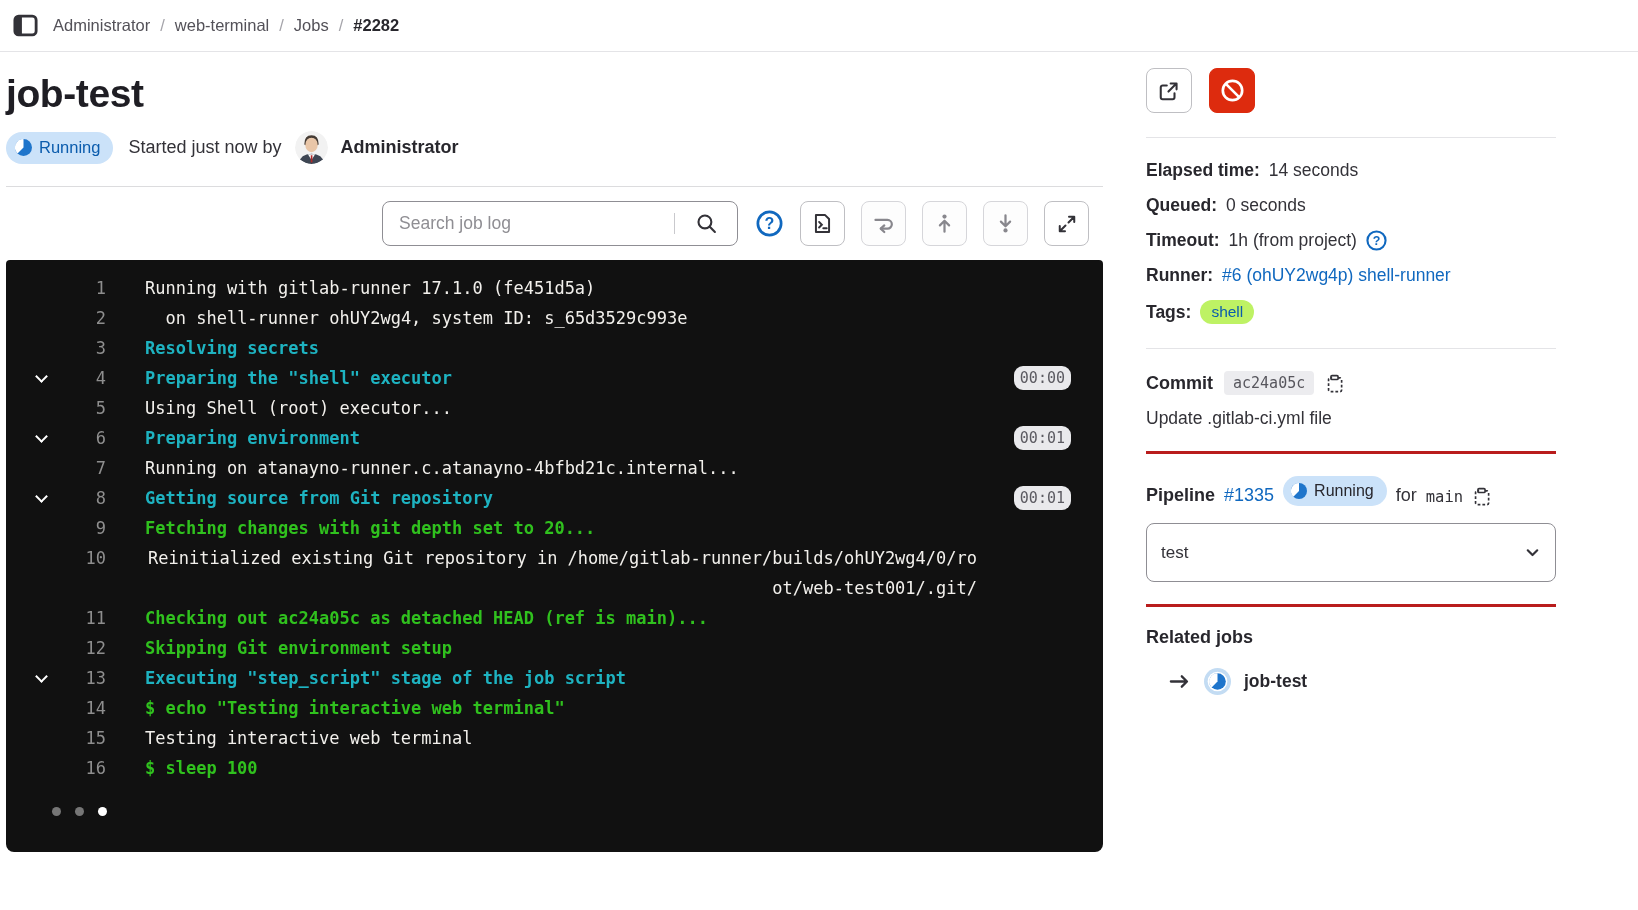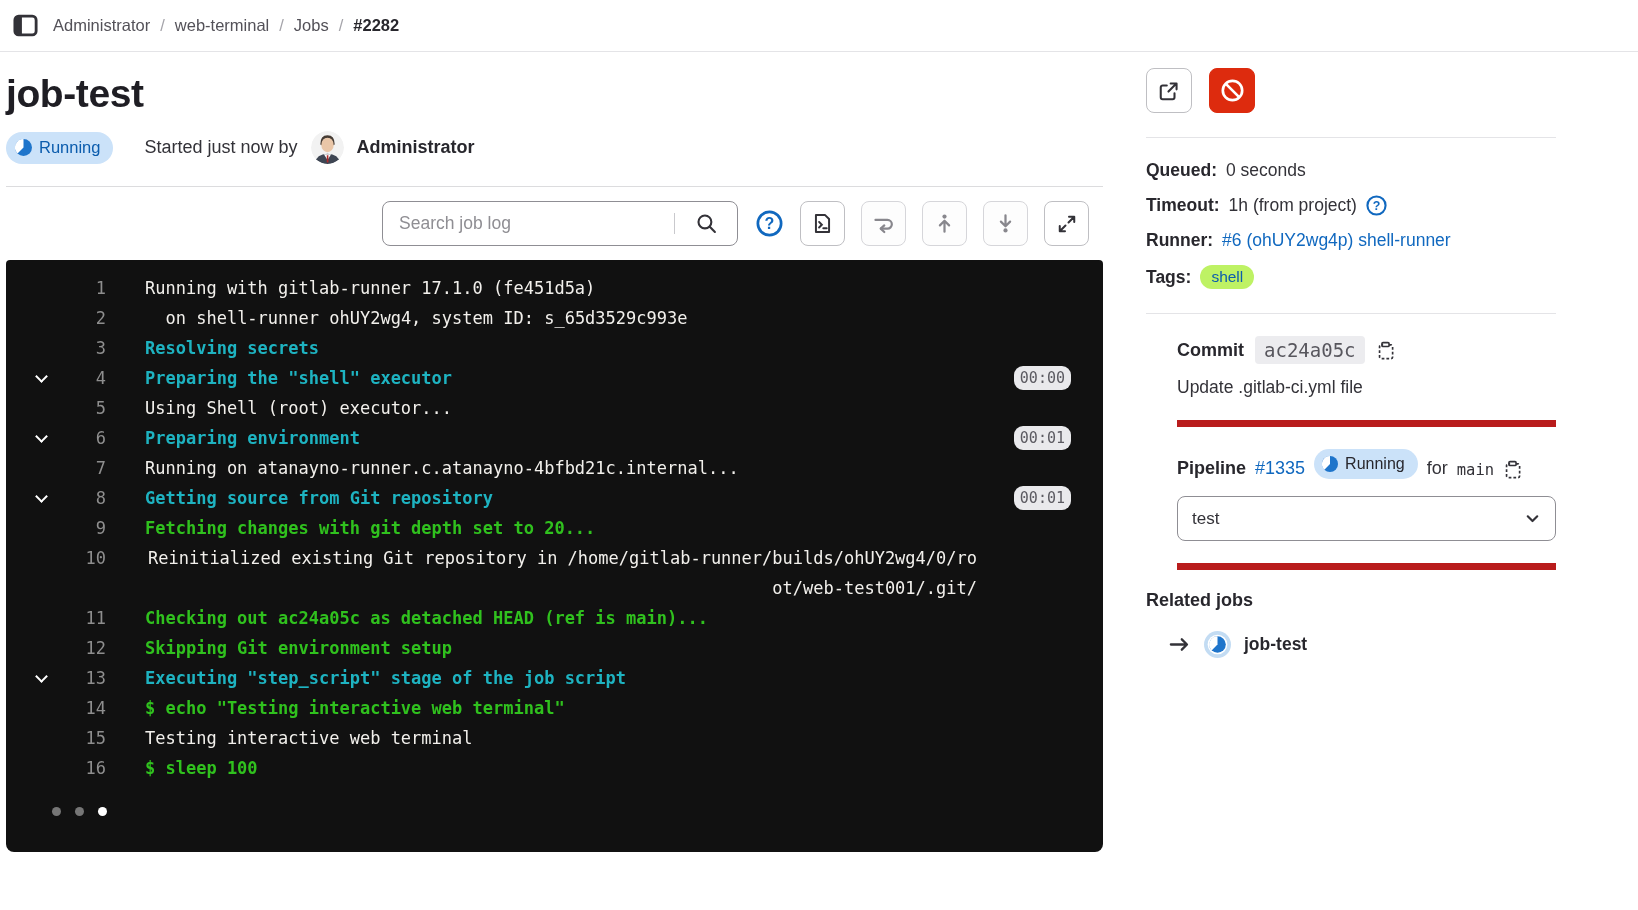--- a/index.html
+++ b/index.html
@@ -16,21 +16,21 @@
   
   .content { display:flex; align-items:flex-start; }
   .main { width:1097px; margin-left:6px; flex:none; }
   .sidebar { width:410px; margin-left:43px; flex:none; padding-top:16px; }
 
   
   .job-title { font-size:39px; font-weight:700; color:#1f1e24; letter-spacing:-0.4px; margin-top:20px; }
   .status-row { display:flex; align-items:center; gap:13px; margin-top:15px; }
   .badge-running { display:inline-flex; align-items:center; gap:7px; height:32px; padding:0 13px 0 9px;
                    background:#cbe2f9; border-radius:16px; color:#0b5cad; font-size:16.5px; }
-  .started-text { font-size:18px; color:#333238; margin-left:18px; }
+  .started-text { font-size:18px; color:#333238; margin-left:2px; }
   .author-name { font-size:18px; font-weight:700; color:#28272d; }
   .avatar { width:33px; height:33px; border-radius:50%; overflow:hidden; display:inline-flex; }
 
   
   .log-toolbar { margin-top:22px; border-top:1px solid #dcdcde; padding:14px 14px 14px 0;
                  display:flex; align-items:center; justify-content:flex-end; gap:16px; }
   .search-group { display:flex; align-items:center; width:356px; height:45px;
                   border:1px solid #8f8e94; border-radius:8px; overflow:hidden; background:#fff; }
   .search-group input { flex:1; border:none; outline:none; padding:0 16px; font-size:17.5px;
                         font-family:"Liberation Sans",sans-serif; color:#333238; }
@@ -63,32 +63,32 @@
   .btn-square { width:46px; height:45px; border-radius:8px; display:flex; align-items:center; justify-content:center;
                 cursor:pointer; }
   .btn-outline { background:#fff; border:1px solid #bfbfc3; }
   .btn-danger { background:#dd2b0e; border:1px solid #dd2b0e; }
   .side-details { padding:22px 0 10px; border-bottom:1px solid #e4e4e7; }
   .detail-row { display:flex; align-items:center; gap:9px; margin-bottom:14px; font-size:17.5px; }
   .detail-label { font-weight:700; color:#28272d; }
   .detail-value { color:#333238; }
   .link { color:#1068bf; cursor:pointer; text-decoration:none; }
   .tag-badge { background:#bef264; color:#0b5cad; font-size:15.5px; padding:3px 11px; border-radius:13px; }
-  .side-block { padding:22px 0; border-bottom:7px solid #b91c1c;margin-left:31px; }
+  .side-block { padding:22px 0; border-bottom:3px solid #b91c1c; }
   .block-title { font-weight:700; font-size:18px; color:#28272d; }
   .commit-head { display:flex; align-items:center; gap:11px; }
   .sha-chip { background:#ececef; border-radius:4px; font-family:"DejaVu Sans Mono",monospace;
-              font-size:19px; color:#57565d; padding:3px 9px; }
+              font-size:15px; color:#57565d; padding:3px 9px; }
   .copy-icon { display:inline-flex; color:#333238; cursor:pointer; }
   .commit-msg { margin-top:13px; font-size:17.5px; color:#333238; }
   .pipeline-head { display:flex; align-items:flex-end; gap:9px; font-size:18px; flex-wrap:wrap; }
   .badge-running-sm { display:inline-flex; align-items:center; gap:7px; height:30px; padding:0 13px 0 8px;
                       background:#cbe2f9; border-radius:15px; color:#28272d; font-size:16px; }
   .mono-ref { font-family:"DejaVu Sans Mono",monospace; font-size:15.5px; }
-  .stage-select { margin-top:17px; height:45px; border:1px solid #8f8e94; border-radius:8px; background:#fff;
+  .stage-select { margin-top:17px; height:59px; border:1px solid #8f8e94; border-radius:8px; background:#fff;
                   display:flex; align-items:center; justify-content:space-between; padding:0 13px 0 14px;
                   font-size:17px; color:#333238; cursor:pointer; }
   .related-block { padding-top:20px; }
   .related-job { display:flex; align-items:center; gap:13px; margin:20px 0 0 22px; }
   .related-name { font-weight:700; font-size:17.5px; color:#28272d; }
   svg { display:block; }
 </style>
 </head>
 <body>
 
@@ -285,20 +285,24 @@
       <span class="btn-square btn-danger">
         <svg width="25" height="25" viewBox="0 0 16 16" fill="none" stroke="#ffffff" stroke-width="1.7">
             <circle cx="8" cy="8" r="6.2"></circle>
             <line x1="3.9" y1="3.9" x2="12.1" y2="12.1"></line>
           </svg>
       </span>
     </div>
 
     <div class="side-details">
       <div class="detail-row">
+        <span class="detail-label">Elapsed time:</span>
+        <span class="detail-value">14 seconds</span>
+      </div>
+      <div class="detail-row">
         <span class="detail-label">Queued:</span>
         <span class="detail-value">0 seconds</span>
       </div>
       <div class="detail-row">
         <span class="detail-label">Timeout:</span>
         <span class="detail-value">1h (from project)</span>
         <span style="display:inline-flex;cursor:pointer;">
           <svg width="21" height="21" viewBox="0 0 16 16">
               <circle cx="8" cy="8" r="6.9" fill="none" stroke="#1068bf" stroke-width="1.6"></circle>
               <text x="8" y="11.3" text-anchor="middle" font-size="9.5" font-weight="bold" fill="#1068bf" font-family="Liberation Sans,sans-serif">?</text>

